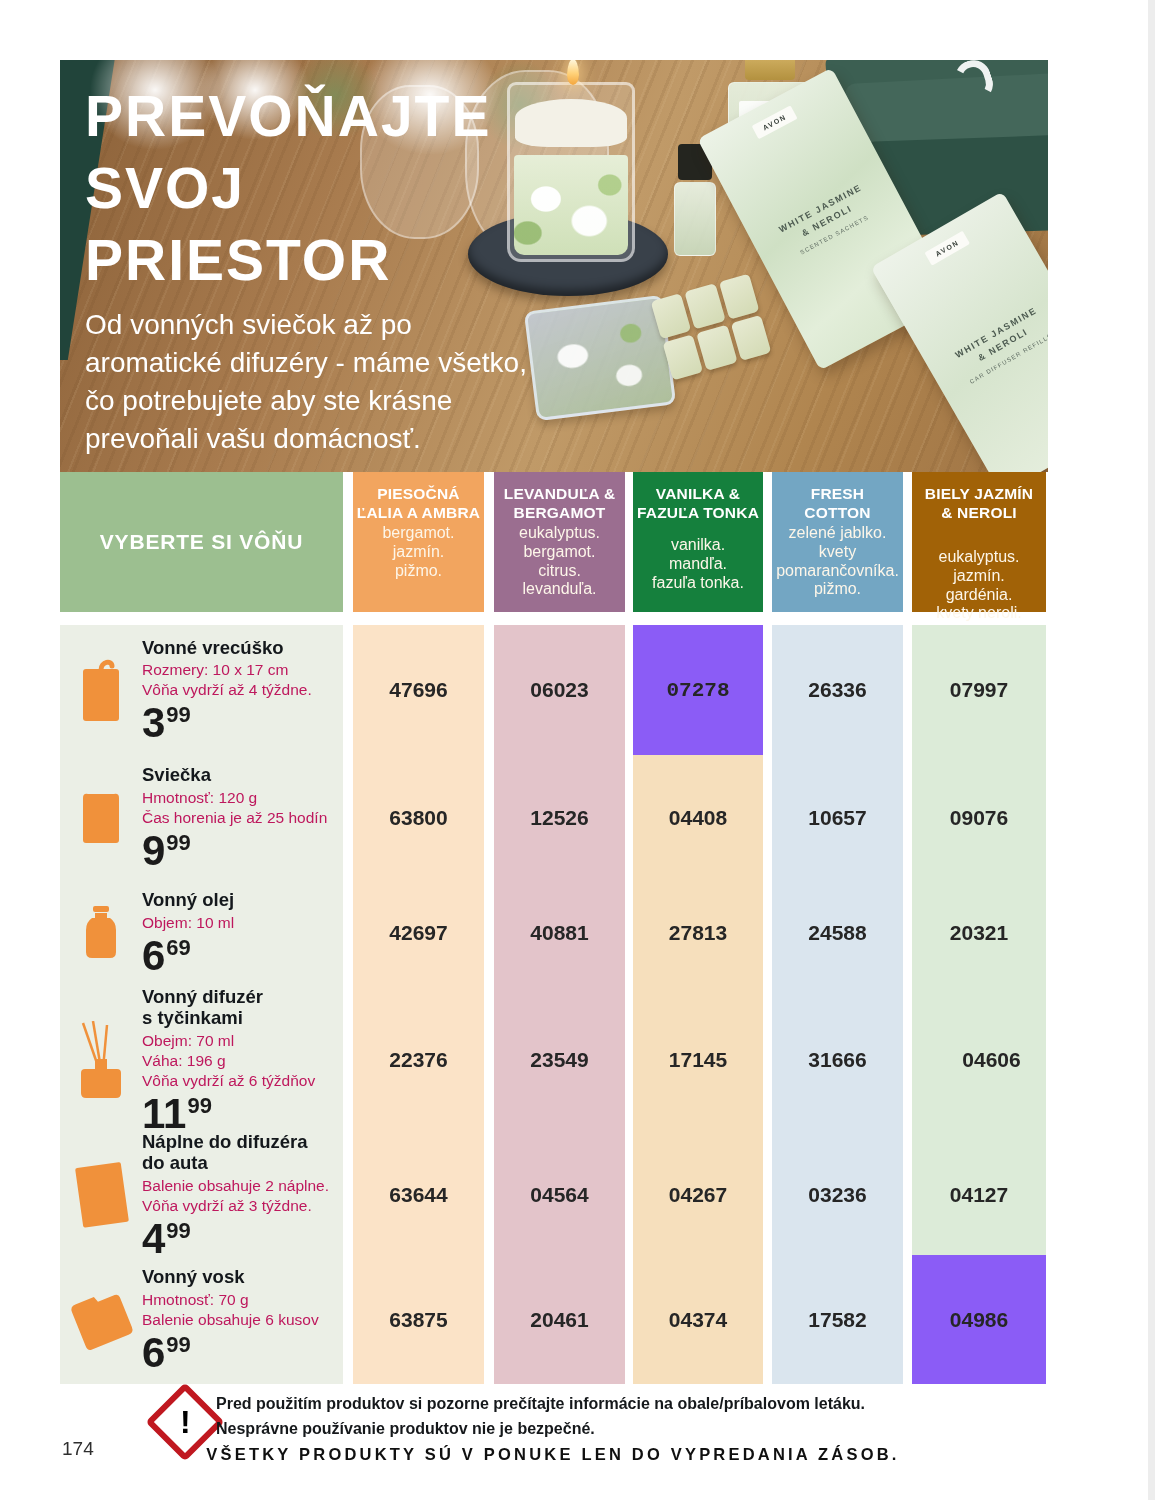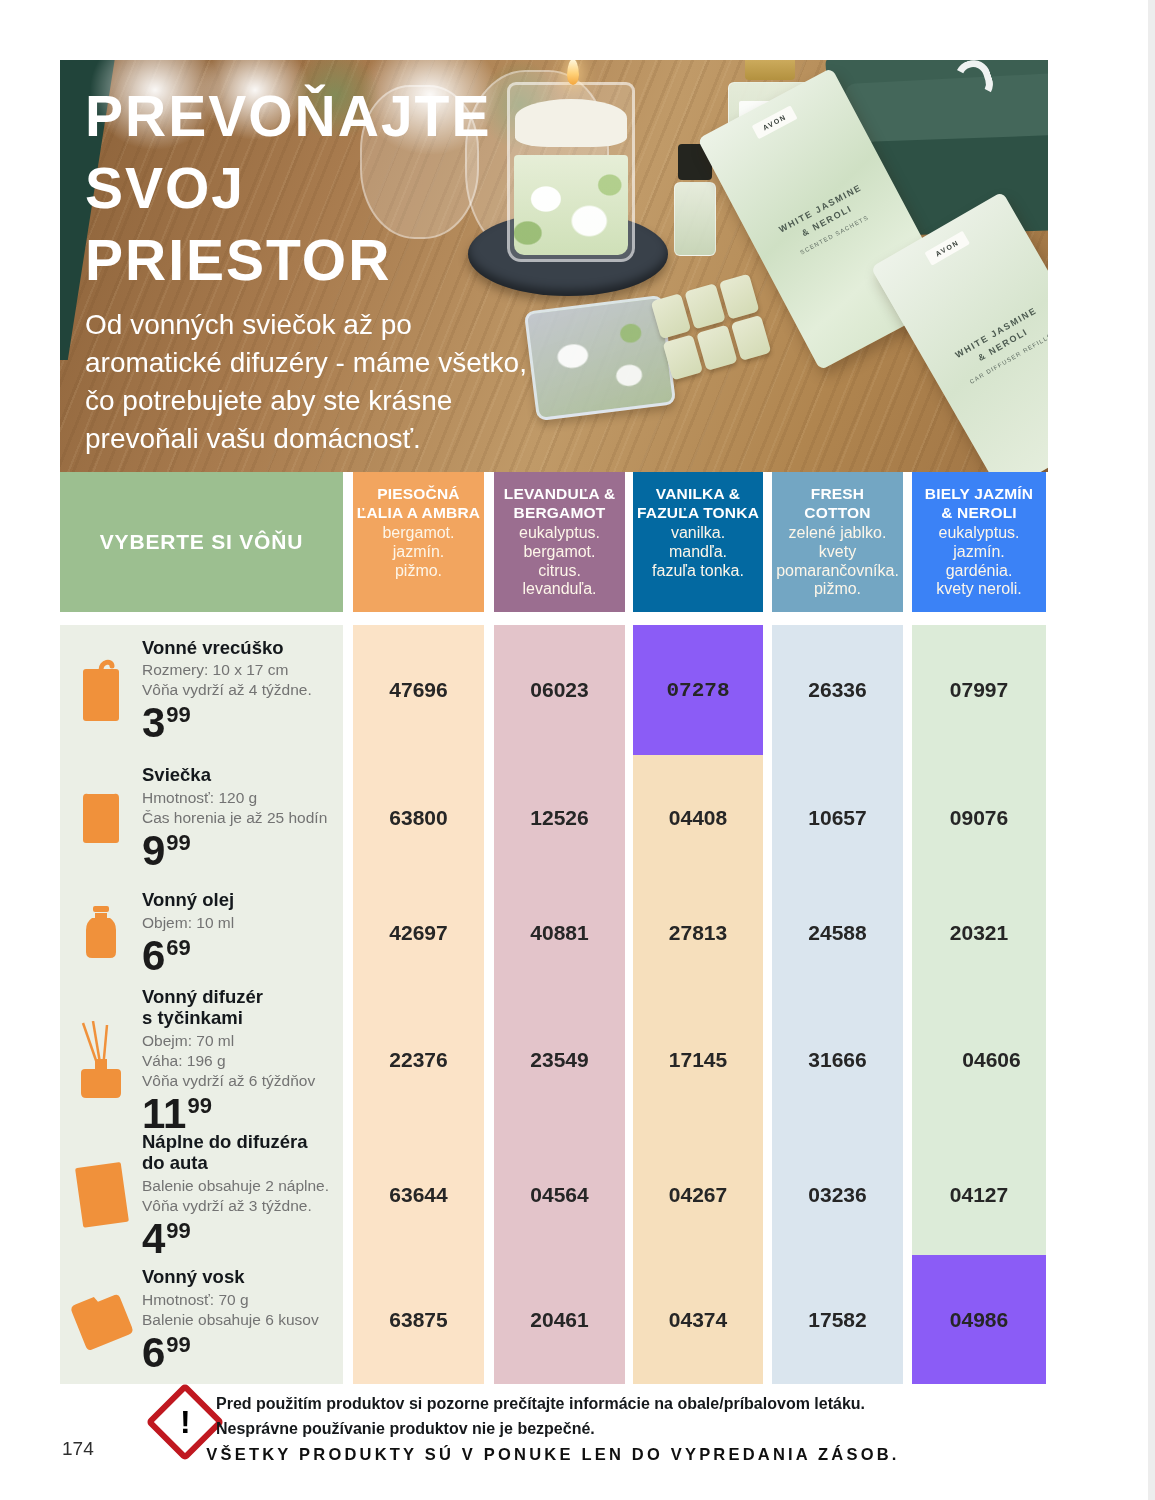--- a/index.html
+++ b/index.html
@@ -98,21 +98,21 @@
   .hc{display:flex;flex-direction:column;align-items:center;text-align:center;padding-top:13px;box-sizing:border-box;}
   .hc .t{font-weight:800;font-size:15.5px;line-height:1.2;color:#ffffff;white-space:pre-line;letter-spacing:.2px;}
   .hc .n{font-size:16px;line-height:1.17;color:#fdf6e9;white-space:pre-line;margin-top:2px;}
   .info-cell{background:#EBEFE6;display:flex;align-items:center;box-sizing:border-box;padding:4px 8px 4px 0;}
   .icon-box{flex:0 0 82px;display:flex;justify-content:center;align-items:center;}
   .picon svg{display:block;}
   .picon svg .o{fill:#F0913B;}
   .picon svg .os{stroke:#F0913B;}
   .ptxt{flex:1;}
   .pname{font-size:18.5px;font-weight:800;color:#14181c;line-height:1.15;white-space:pre-line;}
-  .pdet{font-size:15.5px;color:#737373;line-height:1.3;white-space:pre-line;margin-top:2px;}
+  .pdet{font-size:15.5px;color:#be185d;line-height:1.3;white-space:pre-line;margin-top:2px;}
   .price{margin-top:3px;font-weight:800;color:#1b1b1b;font-size:42px;line-height:.95;}
   .price .sup{font-size:22px;position:relative;top:-15px;margin-left:1px;}
   .code-cell{display:flex;align-items:center;justify-content:center;font-weight:800;font-size:21px;color:#262626;}
 
   
   .ghs{position:absolute;left:157px;top:1394px;width:44px;height:44px;background:#fff;border:6px solid #C01820;
     transform:rotate(45deg);border-radius:5px;display:flex;align-items:center;justify-content:center;box-sizing:content-box;}
   .ghs span{transform:rotate(-45deg);font-weight:900;font-size:32px;color:#000;line-height:1;}
   .warn-text{position:absolute;left:216px;top:1392px;font-size:16px;font-weight:600;color:#15181b;
     line-height:1.55;white-space:pre-line;}
@@ -199,36 +199,36 @@
 pižmo.</div>
   </div>
   <div class="hc gc5" style="background: rgb(155, 110, 144);">
     <div class="t">LEVANDUĽA &amp;
 BERGAMOT</div>
     <div class="n">eukalyptus.
 bergamot.
 citrus.
 levanduľa.</div>
   </div>
-  <div class="hc gc7" style="background: #0369a1;">
+  <div class="hc gc7" style="background: #15803d; gap: 12px;">
     <div class="t">VANILKA &amp;
 FAZUĽA TONKA</div>
     <div class="n">vanilka.
 mandľa.
 fazuľa tonka.</div>
   </div>
   <div class="hc gc9" style="background: rgb(115, 166, 195);">
     <div class="t">FRESH
 COTTON</div>
     <div class="n">zelené jablko.
 kvety
 pomarančovníka.
 pižmo.</div>
   </div>
-  <div class="hc gc11" style="background: #3b82f6;">
+  <div class="hc gc11" style="background: #a16207; gap: 24px;">
     <div class="t">BIELY JAZMÍN
 &amp; NEROLI</div>
     <div class="n">eukalyptus.
 jazmín.
 gardénia.
 kvety neroli.</div>
   </div>
 </div>
 
 <div class="body-grid">

